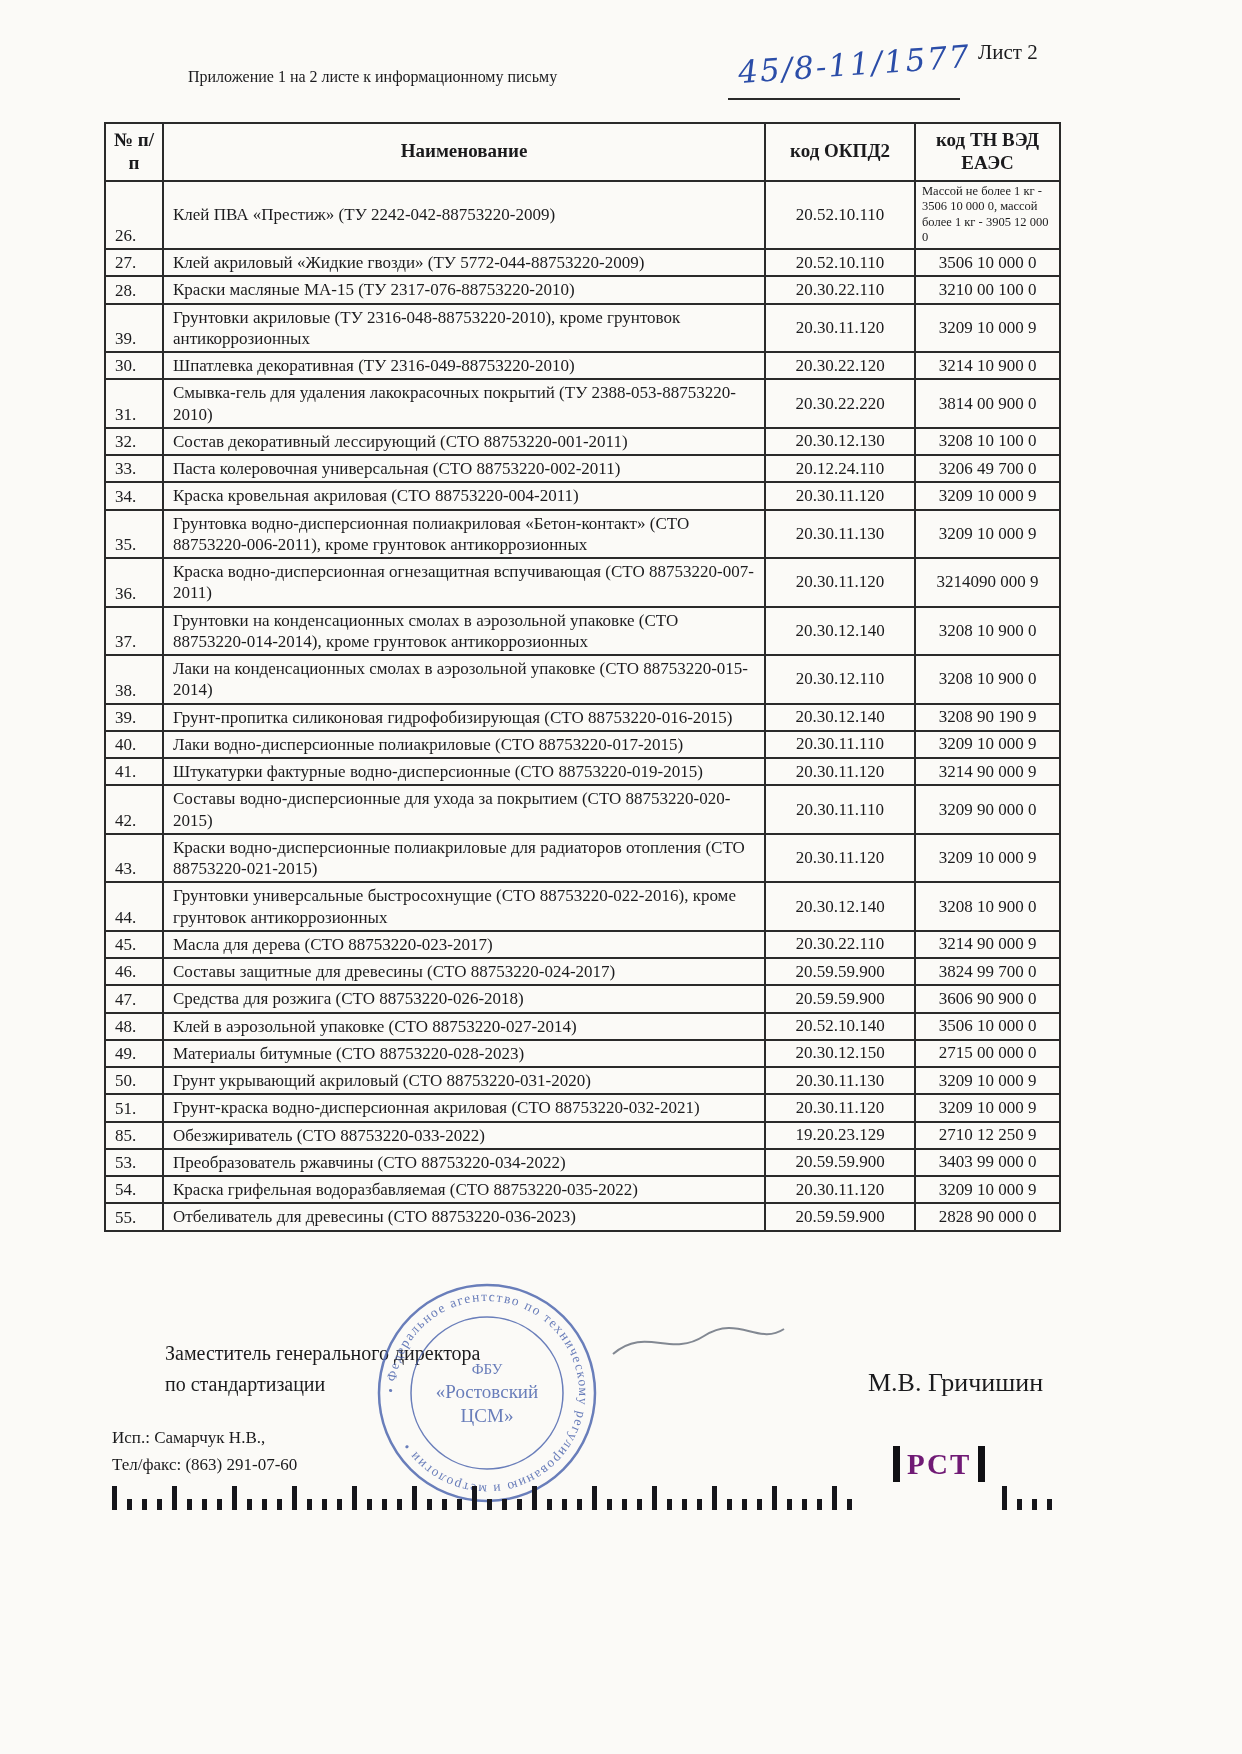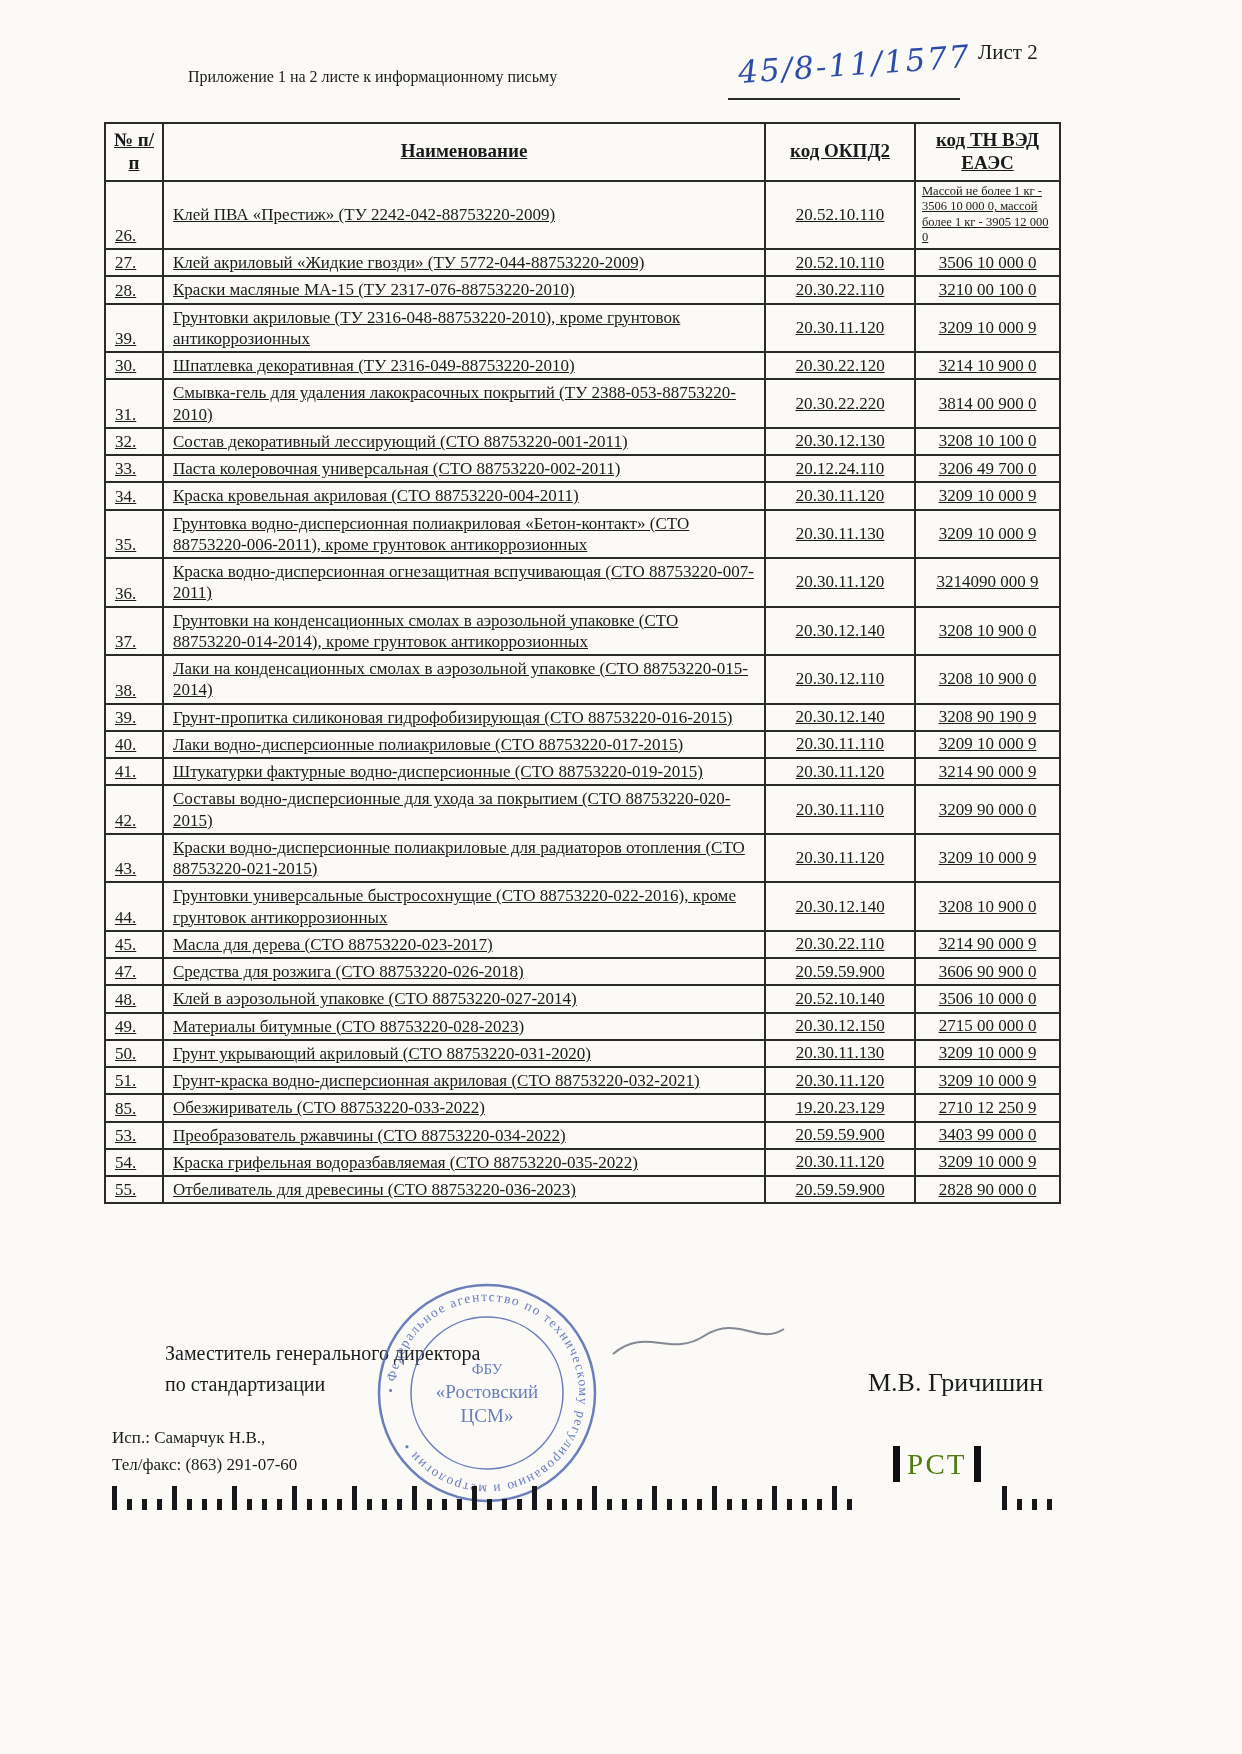--- a/index.html
+++ b/index.html
@@ -12,41 +12,41 @@
   .sheet-label { position:absolute; top:40px; left:978px; font-size:21px; }
   .doc-title { position:absolute; top:68px; left:188px; font-size:16px; }
   .title-underline { position:absolute; top:98px; left:728px; width:232px; border-bottom:2px solid #2a2a2a; }
   .handwritten {
     position:absolute; top:46px; left:738px; font-size:31px; font-style:italic;
     color:#2b4da8; transform:rotate(-4deg); letter-spacing:2px;
     font-family:"DejaVu Serif", serif;
   }
   table.products {
     position:absolute; top:122px; left:104px; width:955px;
-    border-collapse:collapse; table-layout:fixed;text-decoration:underline;
+    border-collapse:collapse; table-layout:fixed;
   }
   .products th, .products td { border:2px solid #2a2a2a; }
   .products th { font-size:19px; font-weight:bold; text-align:center; vertical-align:middle; padding:5px 3px; line-height:1.2; }
   td.num { vertical-align:bottom; text-align:left; padding:1px 2px 2px 9px; font-size:17px; }
   td.name { vertical-align:middle; text-align:left; padding:2px 9px; font-size:17px; line-height:1.25; }
   td.code { vertical-align:middle; text-align:center; font-size:17px; padding:2px 3px; }
   td.tnved.small { font-size:12.5px; text-align:left; line-height:1.25; padding:2px 6px; vertical-align:top; }
   .signer-title { position:absolute; top:1338px; left:165px; font-size:20px; line-height:1.55; }
   .signer-name { position:absolute; top:1368px; left:868px; font-size:26px; }
   .contact { position:absolute; top:1424px; left:112px; font-size:17px; line-height:1.6; }
   .stamp { position:absolute; top:1278px; left:372px; opacity:.82; }
   .signature-svg { position:absolute; top:1322px; left:608px; }
   .barcode { position:absolute; display:flex; align-items:flex-end; gap:10px; height:26px; }
   .barcode-left { top:1484px; left:112px; width:772px; }
   .barcode-right { top:1484px; left:1002px; width:60px; }
   .barcode .bar { width:5px; height:11px; background:#16161b; flex:none; }
   .barcode .bar.tall { height:24px; }
   .rst-logo { position:absolute; top:1446px; left:893px; display:flex; align-items:center; gap:7px; }
   .rst-logo .logo-bar { display:inline-block; width:7px; height:36px; background:#101014; }
-  .rst-logo .logo-text { font-size:29px; font-weight:normal; letter-spacing:2px; color:#4d7c0f; }
+  .rst-logo .logo-text { font-size:29px; font-weight:bold; letter-spacing:2px; color:#701a75; }
 </style>
 </head>
 <body>
 
 <div class="page">
 
   <div class="sheet-label">Лист 2</div>
 
   <div class="doc-title">Приложение 1 на 2 листе к информационному письму</div>
   <div class="title-underline"></div>
@@ -201,20 +201,26 @@
       <td class="code tnved">3208 10 900 0</td>
     </tr>
 
     <tr>
       <td class="num">45.</td>
       <td class="name">Масла для дерева (СТО 88753220-023-2017)</td>
       <td class="code">20.30.22.110</td>
       <td class="code tnved">3214 90 000 9</td>
     </tr>
 
+    <tr>
+      <td class="num">46.</td>
+      <td class="name">Составы защитные для древесины (СТО 88753220-024-2017)</td>
+      <td class="code">20.59.59.900</td>
+      <td class="code tnved">3824 99 700 0</td>
+    </tr>
 
     <tr>
       <td class="num">47.</td>
       <td class="name">Средства для розжига (СТО 88753220-026-2018)</td>
       <td class="code">20.59.59.900</td>
       <td class="code tnved">3606 90 900 0</td>
     </tr>
 
     <tr>
       <td class="num">48.</td>

